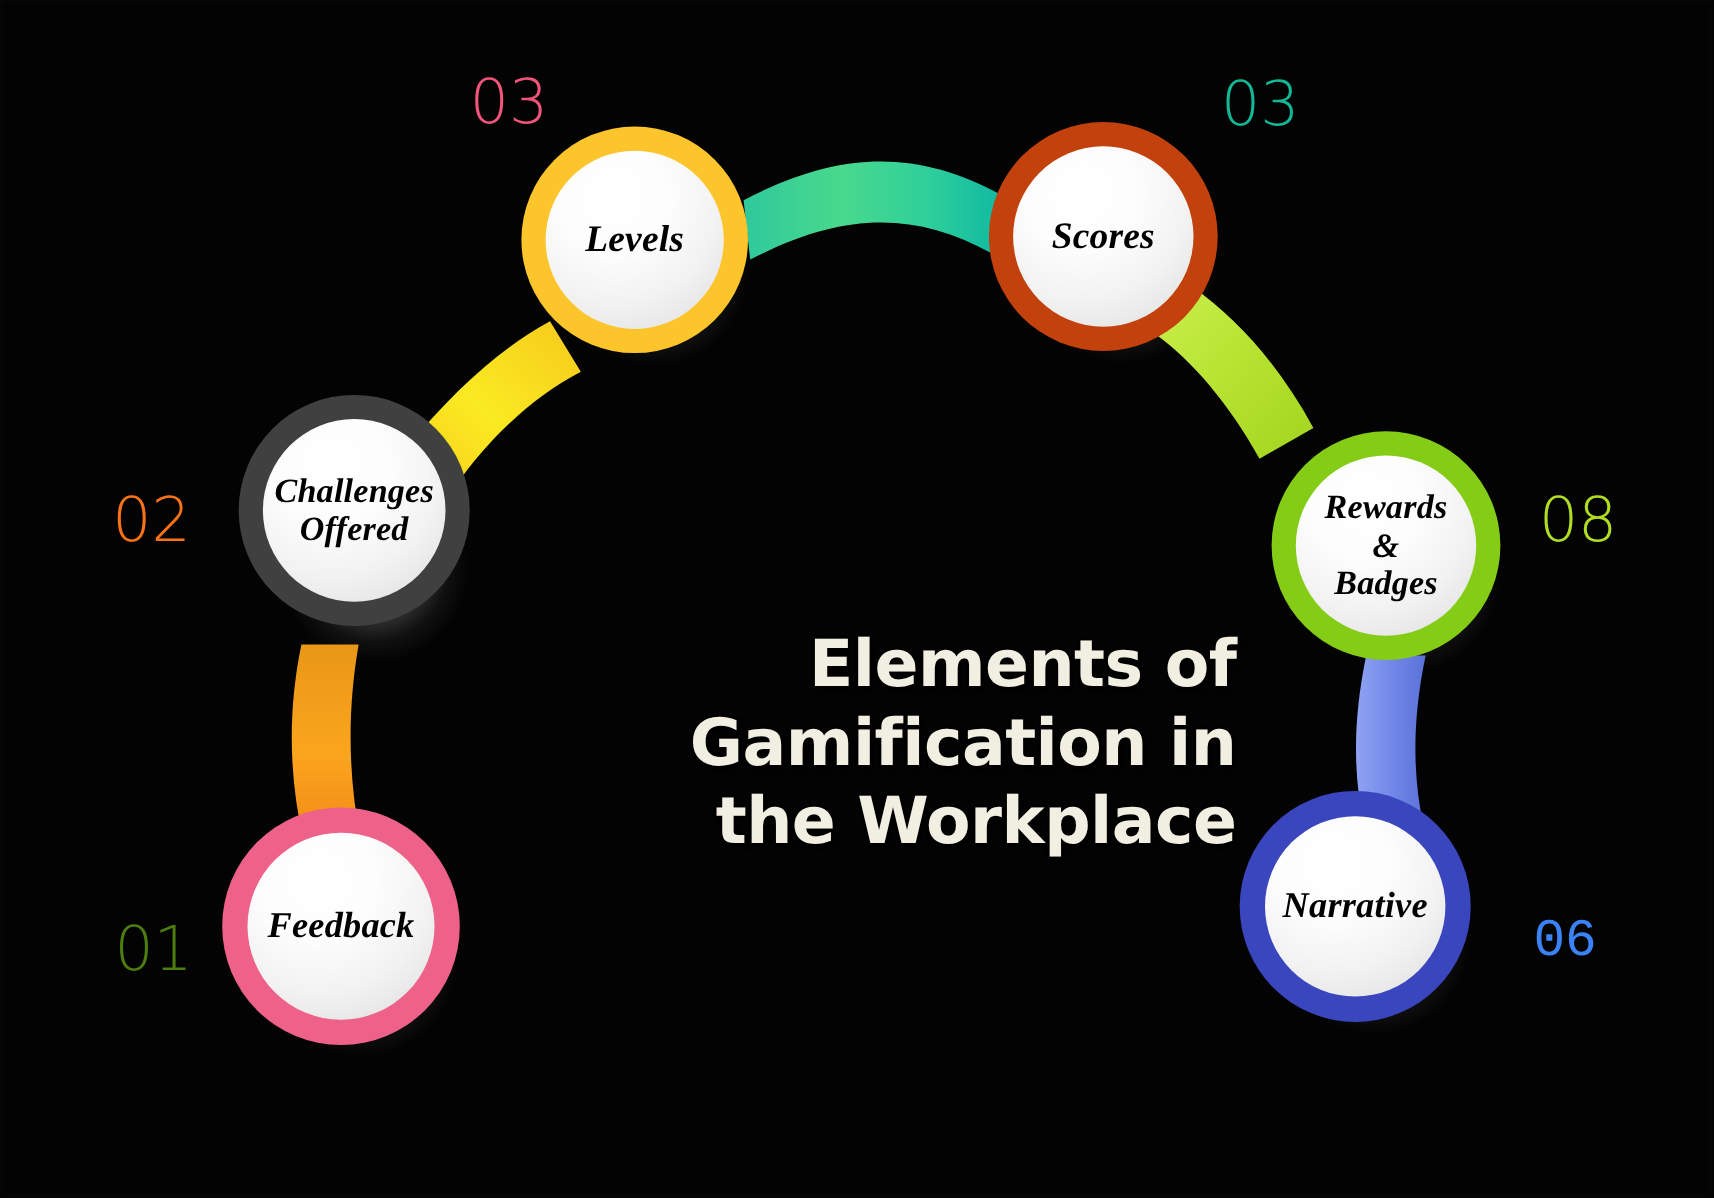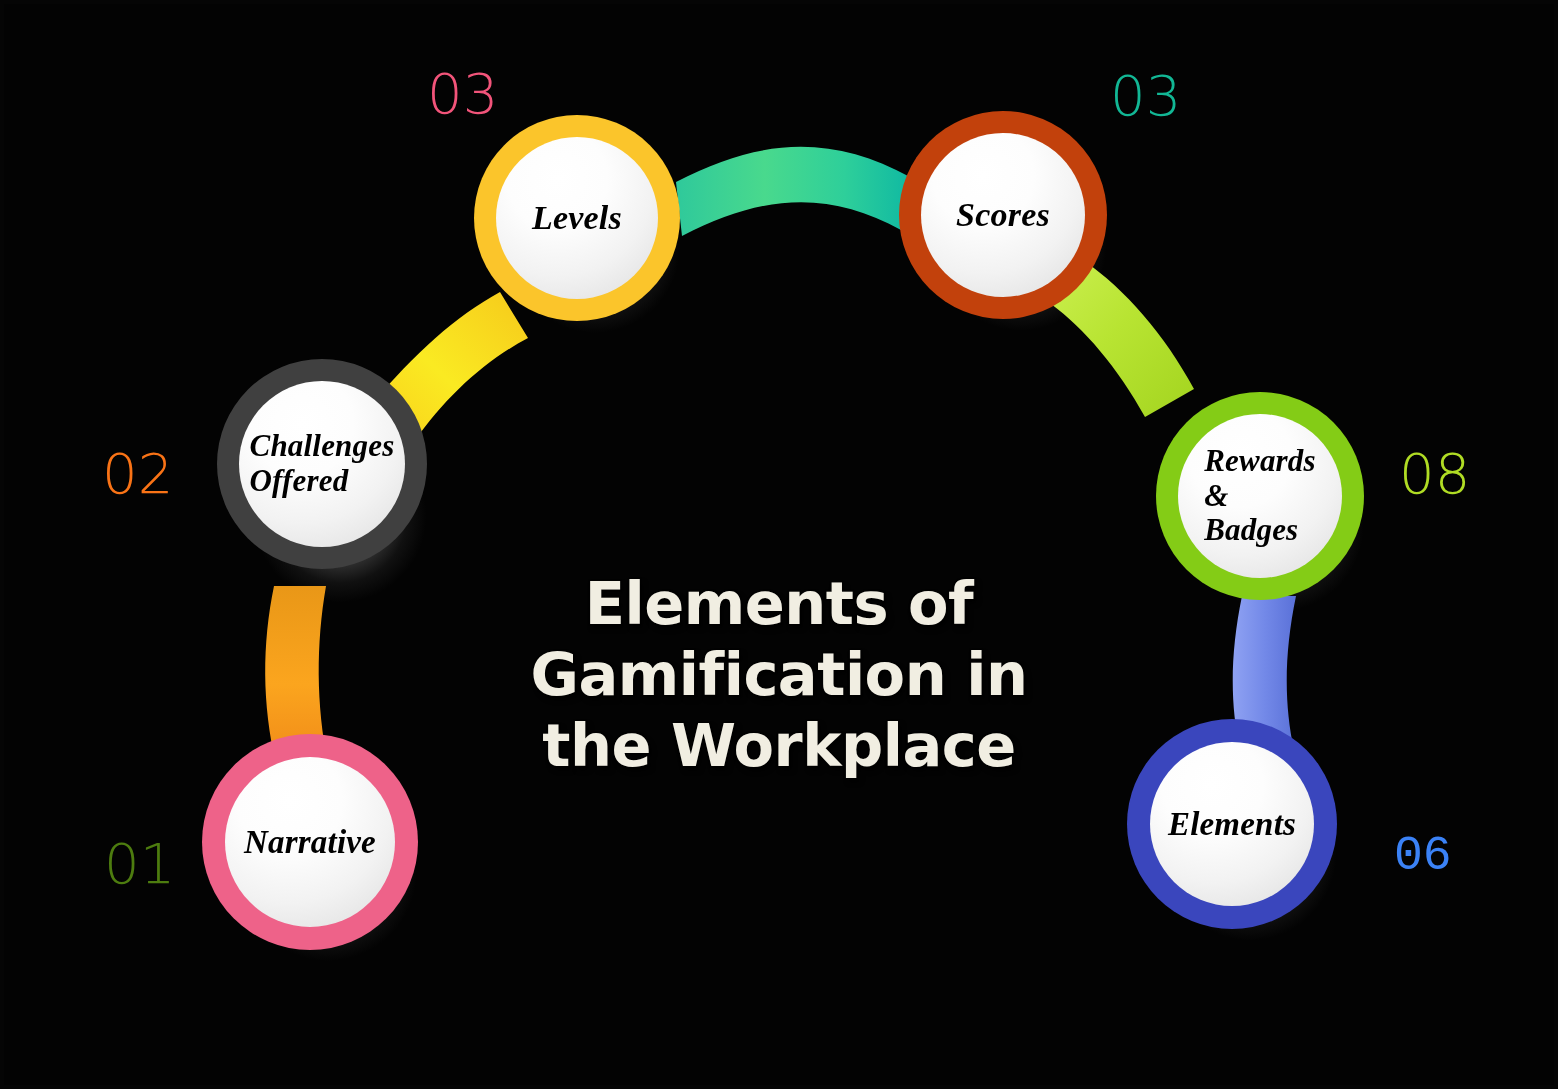--- a/index.html
+++ b/index.html
@@ -69,42 +69,42 @@
         #fdfdfd 32%,
         #f2f2f2 62%,
         #e3e3e3 88%,
         #dcdcdc 100%);
   }
   .node .node-label {
     font-family: "Liberation Serif", "DejaVu Serif", serif;
     font-weight: bold;
     font-style: italic;
     color: #000000;
-    text-align: left;
+    text-align: center;
     line-height: 1.12;
     letter-spacing: 0.2px;
     white-space: pre-line;
     user-select: none;
   }
 
   
   .step-num {
     position: absolute;
     font-family: "DejaVu Sans", "Liberation Sans", sans-serif;
     font-weight: 300;
     line-height: 1;
     z-index: 20;
     user-select: none;
   }
 
   
   #center-title {
     position: absolute;
     z-index: 15;
-    text-align: center;
+    text-align: right;
     font-family: "DejaVu Sans", "Liberation Sans", sans-serif;
     font-weight: bold;
     color: #f1eee2;
     font-size: 59px;
     line-height: 1.20;
     letter-spacing: -0.5px;
     white-space: pre-line;
     text-shadow: 3px 4px 5px rgba(0,0,0,0.95), 0 0 2px rgba(0,0,0,0.8);
     user-select: none;
   }
@@ -163,21 +163,21 @@
 
       <path d="M 1079,256 C 1122,286 1160,330 1190,385
                L 1141,413 C 1114,364 1080,324 1047,300 Z" fill="url(#g-sco-rew)"></path>
 
       <path d="M 1238,592 C 1226,650 1226,700 1236,746 L 1290,746 C 1280,700 1280,650 1292,592 Z" fill="url(#g-rew-fee)"></path>
     </svg>
 
     <div id="node-layer">
         <div class="node" style="width: 216px; height: 216px; left: 198px; top: 730px; background: rgb(238, 98, 137);">
           <div class="disc" style="width: 170px; height: 170px; margin: 23px;">
-            <div class="node-label" style="font-size: 33px;">Narrative</div>
+            <div class="node-label" style="font-size: 33px;">Feedback</div>
           </div>
         </div>
         <div class="node" style="width: 210px; height: 210px; left: 213px; top: 355px; background: #404040;">
           <div class="disc" style="width: 166px; height: 166px; margin: 22px;">
             <div class="node-label" style="font-size: 31px;">Challenges
 Offered</div>
           </div>
         </div>
         <div class="node" style="width: 206px; height: 206px; left: 470px; top: 111px; background: rgb(251, 197, 43);">
           <div class="disc" style="width: 162px; height: 162px; margin: 22px;">
@@ -191,21 +191,21 @@
         </div>
         <div class="node" style="width: 208px; height: 208px; left: 1152px; top: 388px; background: #84cc16;">
           <div class="disc" style="width: 164px; height: 164px; margin: 22px;">
             <div class="node-label" style="font-size: 31px;">Rewards
 &amp;
 Badges</div>
           </div>
         </div>
         <div class="node" style="width: 210px; height: 210px; left: 1123px; top: 715px; background: rgb(58, 70, 189);">
           <div class="disc" style="width: 164px; height: 164px; margin: 23px;">
-            <div class="node-label" style="font-size: 33px;">Elements</div>
+            <div class="node-label" style="font-size: 33px;">Narrative</div>
           </div>
         </div>
       </div>
 
     <div id="number-layer">
         <div class="step-num" style="left: 100px; top: 832px; font-size: 56px; color: #4d7c0f;">01</div>
         <div class="step-num" style="left: 98px; top: 442px; font-size: 56px; color: #f97316;">02</div>
         <div class="step-num" style="left: 423px; top: 62px; font-size: 56px; color: rgb(242, 84, 122);">03</div>
         <div class="step-num" style="left: 1106px; top: 64px; font-size: 56px; color: rgb(18, 183, 149);">03</div>
         <div class="step-num" style="left: 1395px; top: 442px; font-size: 56px; color: rgb(176, 220, 36);">08</div>

